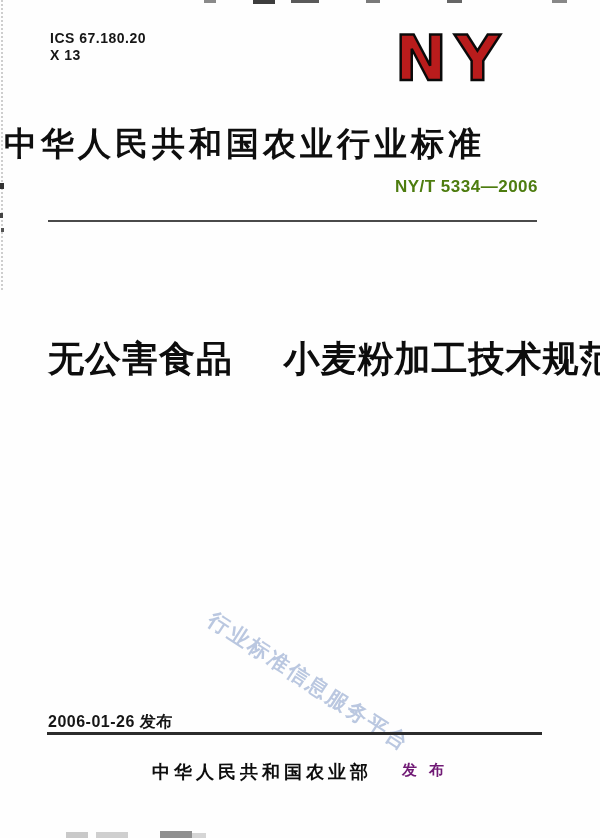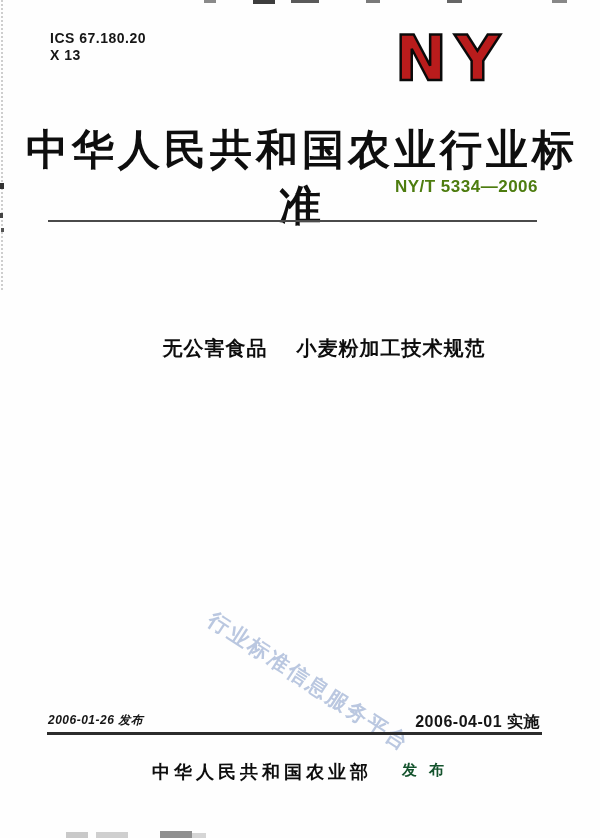--- a/index.html
+++ b/index.html
@@ -45,22 +45,21 @@
     color: #b91c1c;
     line-height: 62px;
   }
 
   
   .header-title {
     position: absolute;
     left: 0;
     right: 0;
     top: 122px;
-    text-align: center;
-    font-size: 42px;
+    font-size: 33px;
     font-weight: bold;
     letter-spacing: 4px;
     padding-left: 4px; 
     color: #0e0e0e;
     font-family: "DejaVu Sans", sans-serif;
   }
 
   
   .standard-number {
     position: absolute;
@@ -81,21 +80,21 @@
     background: #4a4a4a;
   }
 
   
   .doc-title {
     position: absolute;
     left: 4px;
     right: 0;
     top: 335px;
     text-align: center;
-    font-size: 20px;
+    font-size: 36px;
     font-weight: bold;
     letter-spacing: 1px;
     color: #0d0d0d;
     font-family: "DejaVu Sans", sans-serif;
     white-space: pre;
     margin-left: 44px;
   }
 
   
   .watermark {
@@ -111,25 +110,24 @@
     font-weight: bold;
     white-space: nowrap;
     pointer-events: none;
   }
 
   
   .date-issue {
     position: absolute;
     left: 48px;
     top: 712px;
-    font-size: 12px;
+    font-size: 16px;
     font-weight: bold;
     letter-spacing: 0.5px;
     color: #151515;
-    font-style: italic;
   }
   .date-implement {
     position: absolute;
     right: 60px;
     top: 712px;
     font-size: 16px;
     font-weight: bold;
     letter-spacing: 0.5px;
     color: #151515;
   }
@@ -157,21 +155,21 @@
     font-weight: bold;
     letter-spacing: 4px;
     color: #0d0d0d;
     font-family: "DejaVu Sans", sans-serif;
   }
   .publisher-label {
     font-size: 15px;
     font-weight: bold;
     letter-spacing: 4px;
     margin-left: 30px;
-    color: #14532d;
+    color: #701a75;
     vertical-align: 3px;
   }
 
   
   .artifact { position: absolute; pointer-events: none; }
   .edge-dots {
     position: absolute;
     left: 1px;
     top: 0;
     width: 0;
@@ -214,21 +212,20 @@
 
   <div class="standard-number">NY/T 5334—2006</div>
 
   <div class="rule-top"></div>
 
   <div class="doc-title">无公害食品　 小麦粉加工技术规范</div>
 
   <div class="watermark">行业标准信息服务平台</div>
 
   <div class="date-issue">2006-01-26 发布</div>
-  <div class="date-implement">2006-04-01 实施</div>
 
   <div class="rule-bottom"></div>
 
   <div class="publisher-row">
     <span class="publisher-name">中华人民共和国农业部</span><span class="publisher-label">发 布</span>
   </div>
 
 </div>
 
 </body></html>

